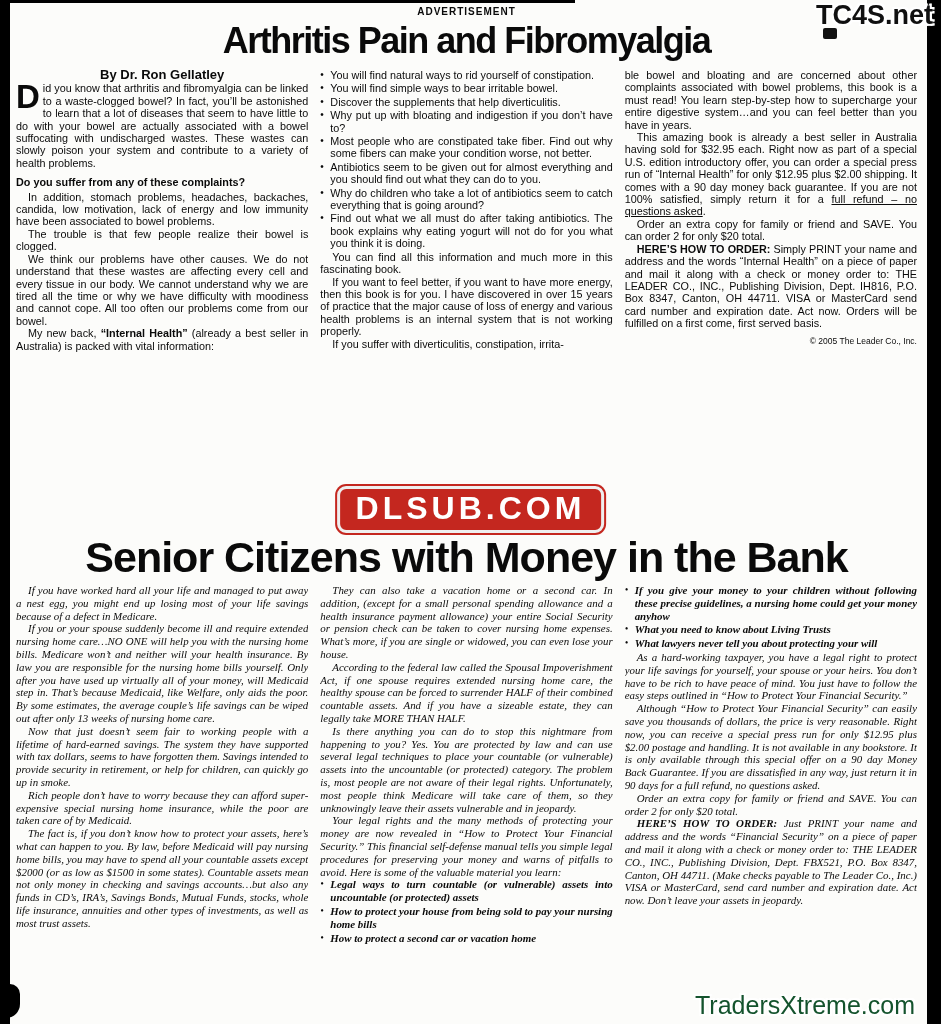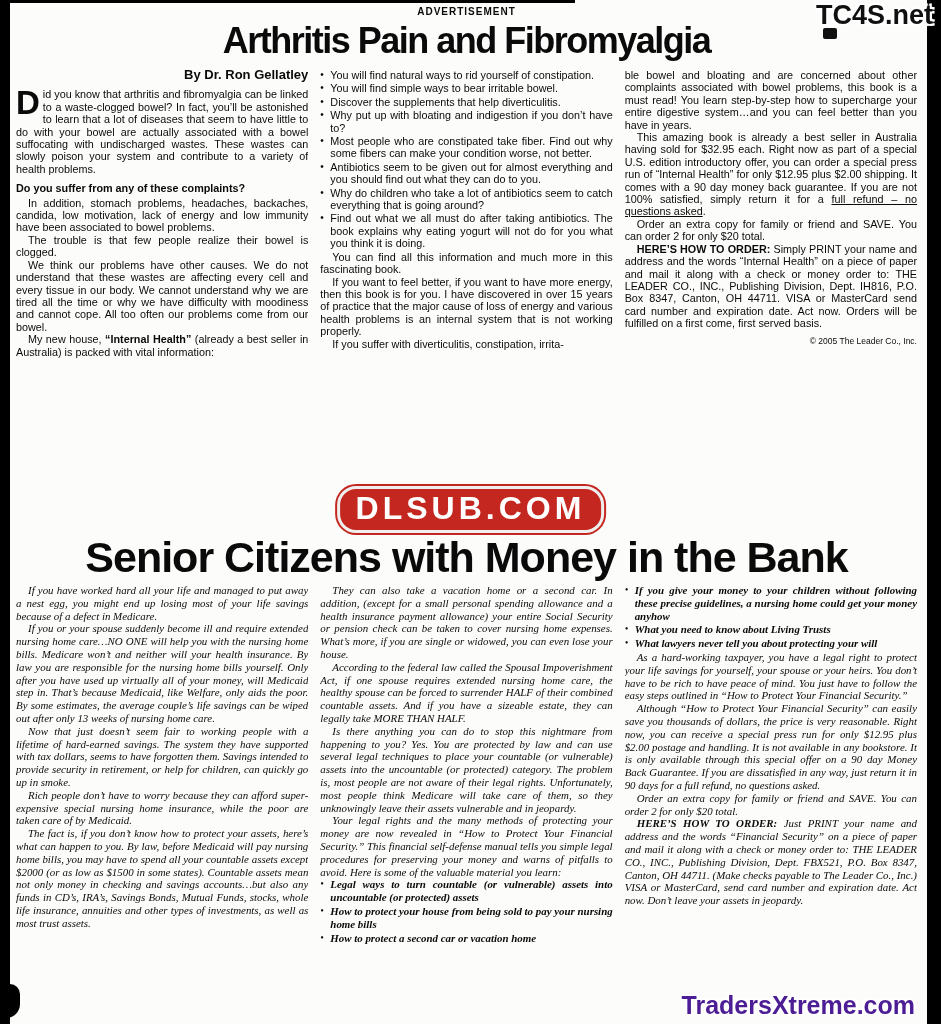--- a/index.html
+++ b/index.html
@@ -10,22 +10,22 @@
   .edge-right{position:absolute;right:0;top:0;width:14px;height:1024px;background:#000;}
   .edge-top{position:absolute;left:0;top:0;width:575px;height:3px;background:#000;}
   .corner-blob{position:absolute;left:0;bottom:6px;width:20px;height:34px;background:#000;border-radius:0 10px 14px 0;}
 
   
   .wm-tc4s{position:absolute;top:0;right:8px;z-index:7;font-weight:bold;font-size:27px;letter-spacing:0px;color:#101010;
            text-shadow:-2px -2px 0 #fff,2px -2px 0 #fff,-2px 2px 0 #fff,2px 2px 0 #fff,0 0 3px #fff;}
   .tc4s-mark{position:absolute;top:28px;right:104px;z-index:7;width:14px;height:11px;background:#111;border-radius:2px;}
   .wm-dlsub{position:absolute;top:486px;left:50%;transform:translateX(-50%);z-index:6;
             background:#c4271f;color:#fff;font-weight:bold;font-size:32px;letter-spacing:4px;
-            padding:1px 16px 3px;border:3px solid #efefef;border-radius:19px;box-shadow:0 0 0 2px #c4271f;}
-  .wm-traders{position:absolute;right:26px;bottom:4px;z-index:7;font-weight:bold;font-size:25px;color:#4c1d95;letter-spacing:0px;
+            padding:1px 16px 3px;border:3px solid #efefef;border-radius:9px;box-shadow:0 0 0 2px #c4271f;}
+  .wm-traders{position:absolute;right:26px;bottom:4px;z-index:7;font-weight:normal;font-size:25px;color:#14532d;letter-spacing:0px;
               text-shadow:-2px -2px 0 #fff,2px -2px 0 #fff,-2px 2px 0 #fff,2px 2px 0 #fff,0 0 4px #fff;}
   .adv-label-mid{position:absolute;top:523px;left:0;right:0;z-index:2;text-align:center;
                  font-size:10px;font-weight:bold;letter-spacing:1px;}
 
   
   .ad1{position:absolute;left:16px;right:24px;top:6px;}
   .ad2{position:absolute;left:16px;right:24px;top:536px;}
   .adv-label{text-align:center;font-size:10px;font-weight:bold;letter-spacing:1px;margin-bottom:1px;}
   .headline{font-weight:bold;text-align:center;letter-spacing:-1.5px;margin:0 0 6px 0;}
   .headline1{font-size:36px;line-height:45px;}
@@ -33,21 +33,21 @@
 
   .cols{display:flex;gap:12px;}
   .col{flex:1 1 0;overflow:hidden;text-align:justify;}
   .ad1 .cols{height:358px;}
   .ad2 .cols{height:382px;font-style:italic;}
   .sans{font-family:"Liberation Sans",sans-serif;font-size:10.8px;line-height:12.4px;}
   .serif{font-family:"Liberation Serif",serif;font-size:10.9px;line-height:12.8px;}
 
   p{margin:0;}
   .ind{text-indent:12px;}
-  .byline{text-align:right;font-weight:bold;font-size:13px;margin-bottom:7px;text-indent:0;}
+  .byline{text-align:center;font-weight:bold;font-size:13px;margin-bottom:1px;text-indent:0;}
   .subhead{font-weight:bold;margin:7px 0 2px;text-align:left;}
   .dropcap{float:left;font-size:33px;line-height:27px;font-weight:bold;padding:1px 3px 0 0;}
   .b-strong{font-weight:bold;}
   .u{text-decoration:underline;}
   .lead{font-weight:bold;}
   .copyright{text-align:right;font-size:8.5px;margin-top:5px;}
 
   .bullet{display:flex;margin:0 0 1px 0;}
   .bullet .dot{flex:0 0 10px;font-size:10px;line-height:12.4px;}
   .bullet .bt{flex:1;}
@@ -80,21 +80,21 @@
       <div class="col">
         <div class="byline">By Dr. Ron Gellatley</div>
         <p>
           <span class="dropcap">D</span><span>id you know that arthritis and fibromyalgia can be linked to a waste-clogged bowel? In fact, you’ll be astonished to learn that a lot of diseases that seem to have little to do with your bowel are actually associated with a bowel suffocating with undischarged wastes. These wastes can slowly poison your system and contribute to a variety of health problems.</span>
         </p>
         <p class="subhead">Do you suffer from any of these complaints?</p>
         <p class="ind">In addition, stomach problems, headaches, backaches, candida, low motivation, lack of energy and low immunity have been associated to bowel problems.</p>
         <p class="ind">The trouble is that few people realize their bowel is clogged.</p>
         <p class="ind">We think our problems have other causes. We do not understand that these wastes are affecting every cell and every tissue in our body. We cannot understand why we are tired all the time or why we have difficulty with moodiness and cannot cope. All too often our problems come from our bowel.</p>
         <p class="ind">
-          <span>My new house, </span><span class="b-strong">“Internal Health”</span><span>  (already a best seller in Australia) is packed with vital information:</span>
+          <span>My new back, </span><span class="b-strong">“Internal Health”</span><span>  (already a best seller in Australia) is packed with vital information:</span>
         </p>
       </div>
 
       <div class="col">
         <div class="bullet">
             <span class="dot">•</span>
             <span class="bt">You will find natural ways to rid yourself of constipation.</span>
           </div>
         <div class="bullet">
             <span class="dot">•</span>

